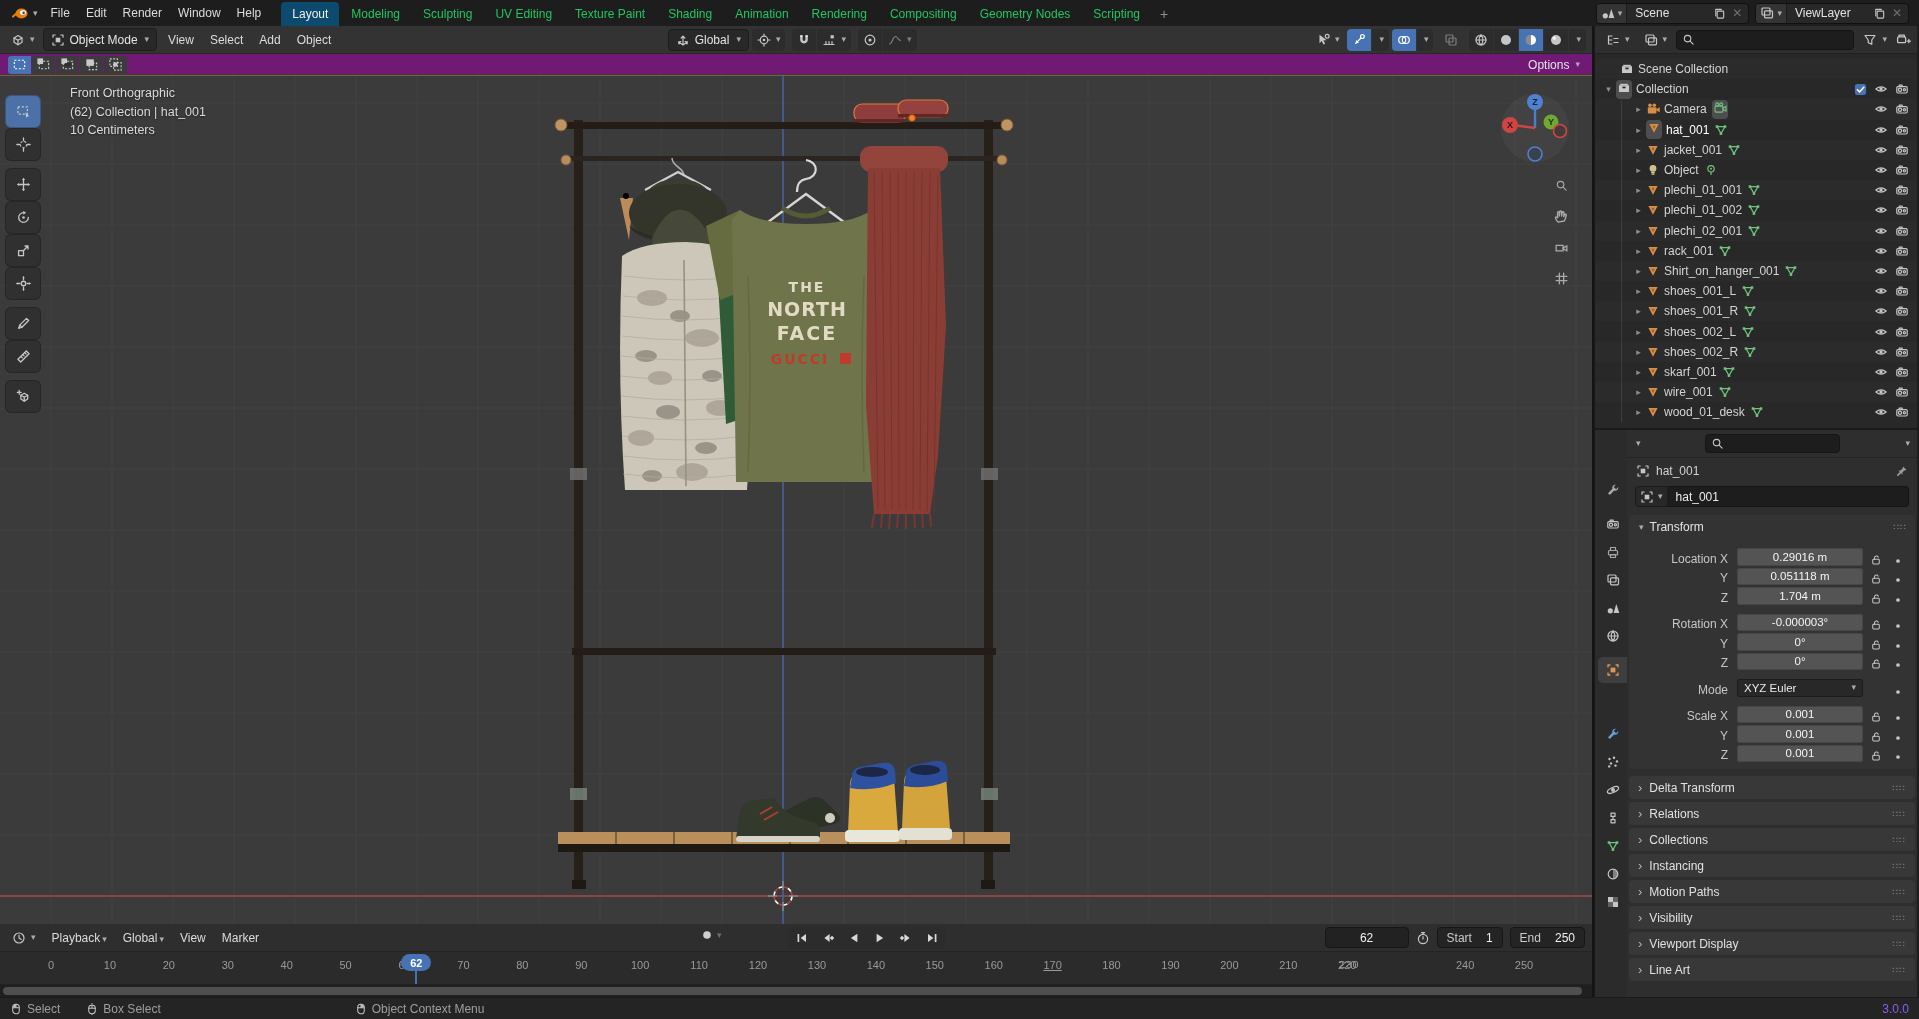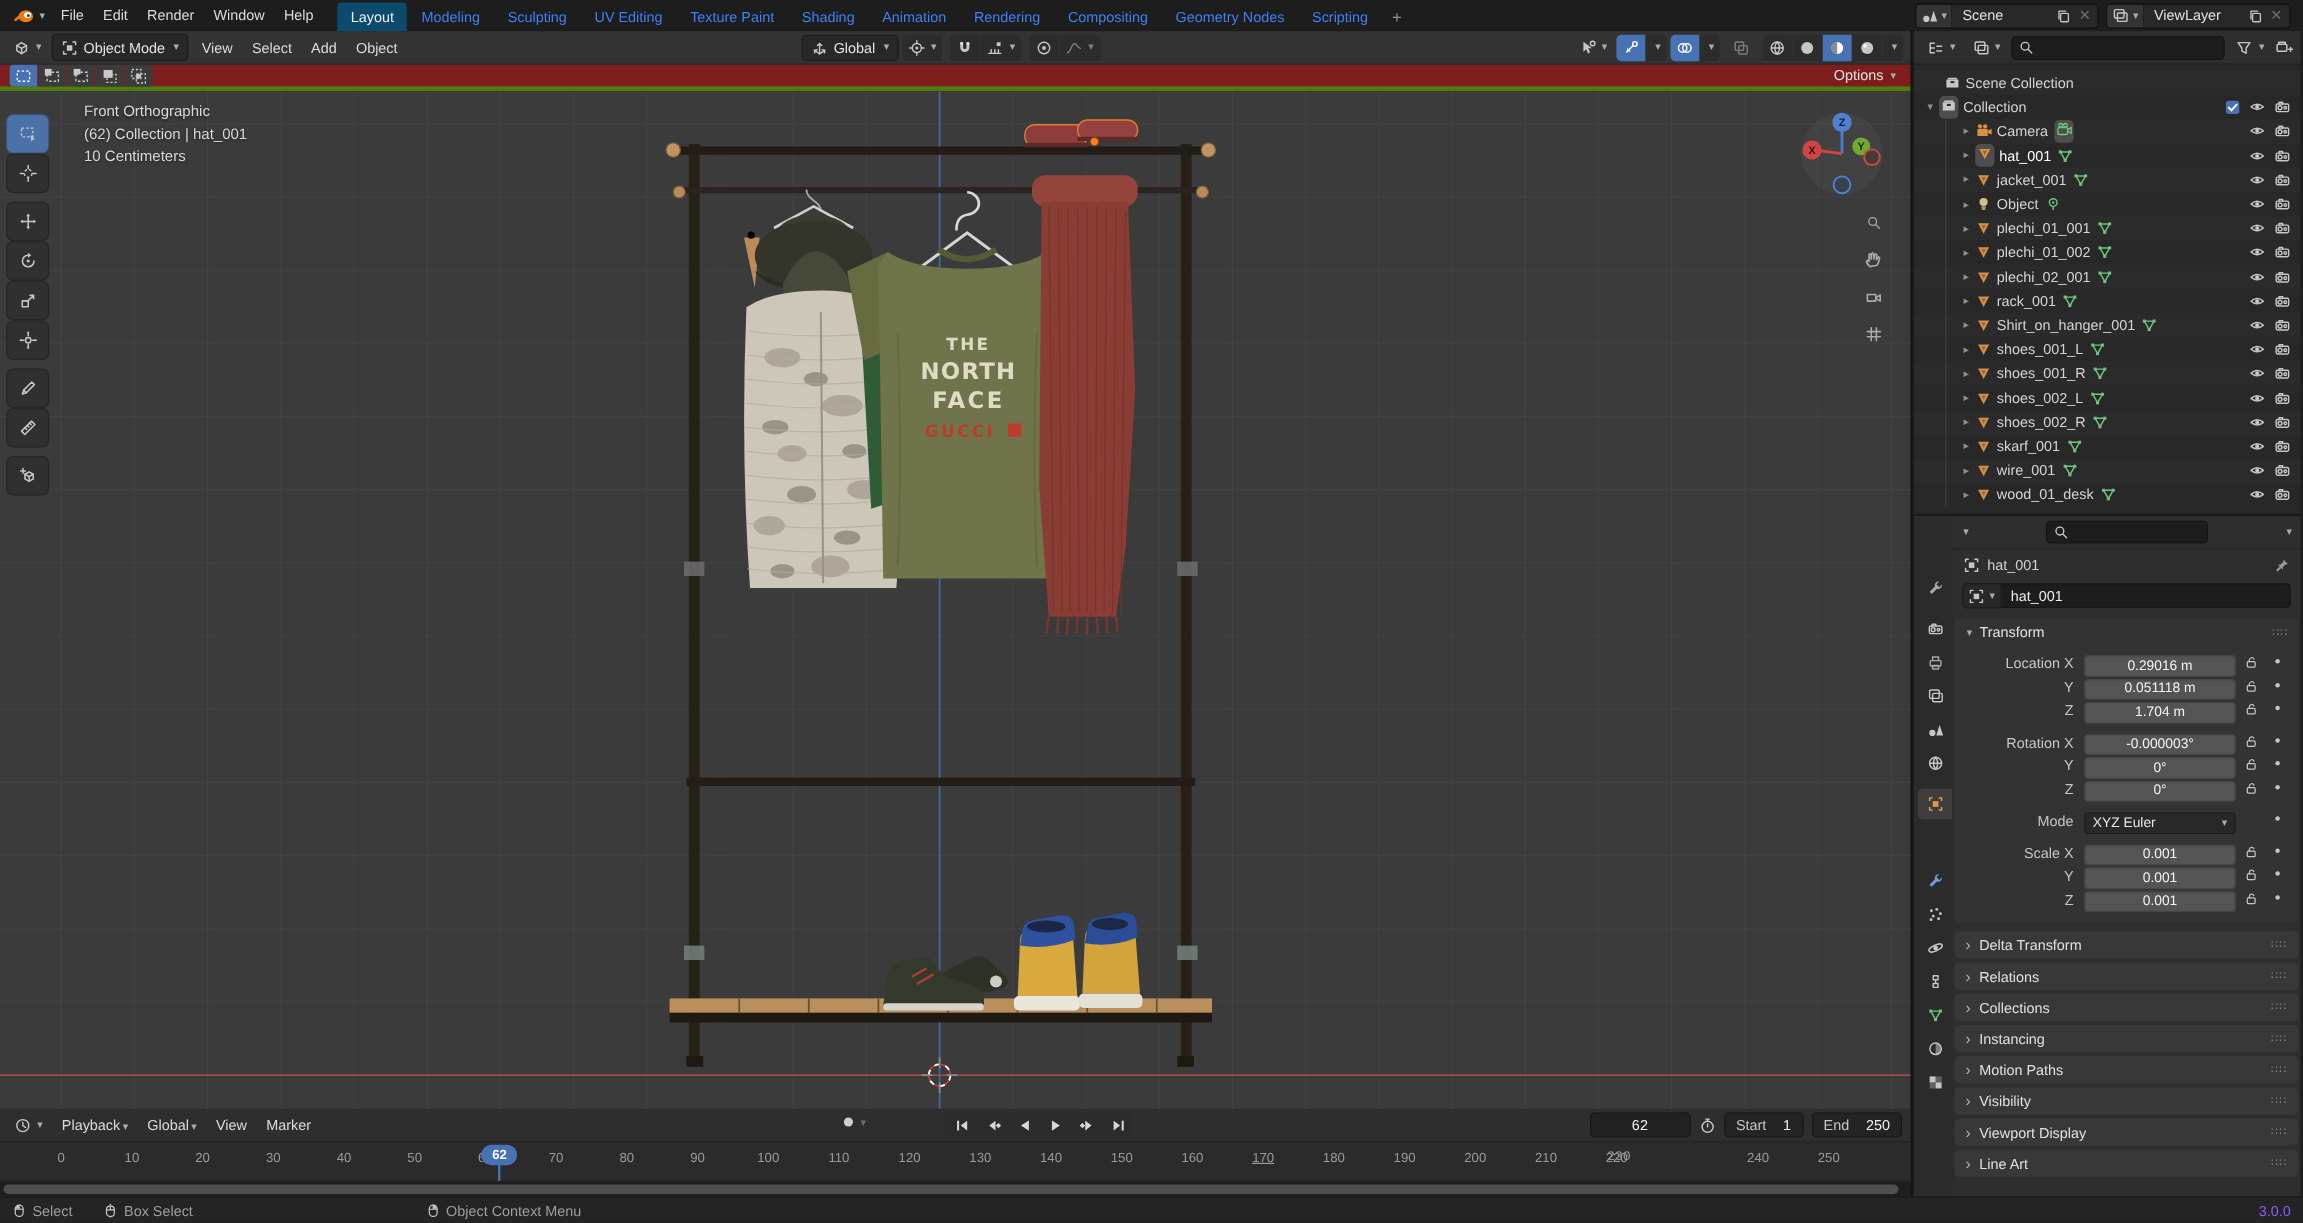--- a/index.html
+++ b/index.html
@@ -8,21 +8,21 @@
     -webkit-font-smoothing:antialiased}
   #app{position:relative;width:1919px;height:1019px;display:flex;flex-direction:column}
   .ic{display:inline-flex;align-items:center;justify-content:center;flex:none;color:#c6c6c6}
   .ic svg{display:block}
   .chev{font-size:9px;color:#ababab;line-height:1;margin-left:2px}
   
   .topbar{height:26px;background:#1d1d1d;display:flex;align-items:center;padding:0 6px;flex:none}
   .logo-btn{display:flex;align-items:center;gap:2px;padding:0 5px;height:24px}
   .mtext{padding:3px 8px;border-radius:3px;color:#dcdcdc;cursor:default}
   .tabs{display:flex;align-items:flex-end;height:26px;margin-left:12px}
-  .wtab{padding:0 11px;height:24px;display:flex;align-items:center;color:#3b82f6;border-radius:4px 4px 0 0;margin-right:1px}
+  .wtab{padding:0 11px;height:24px;display:flex;align-items:center;color:#22c55e;border-radius:4px 4px 0 0;margin-right:1px}
   .wtab.active{background:#0c4a6e;color:#efefef}
   .wtab.addtab{color:#8f8f8f;font-size:14px;padding:0 8px}
   .id-widgets{margin-left:auto;display:flex;gap:6px;padding-right:4px}
   .id-widget{display:flex;align-items:center;background:#282828;border:1px solid #111;border-radius:4px;height:21px;overflow:hidden}
   .id-chip{display:flex;align-items:center;gap:1px;background:#343434;height:100%;padding:0 4px;border-right:1px solid #1c1c1c}
   .id-label{padding:0 8px;color:#e2e2e2;min-width:86px}
   .id-x{color:#6f6f6f;padding:0 6px}
   
   .cols{display:flex;flex:1;min-height:0}
   .leftcol{width:1594px;flex:none;display:flex;flex-direction:column;border-right:2px solid #141414}
@@ -33,21 +33,21 @@
   .hbtn.flat{background:transparent}
   .hbtn.on{background:#4772b3}
   .hbtn.on .ic,.hbtn.on .chev{color:#fff}
   .hbtn.dim .ic,.hbtn.dim .chev{color:#7d7d7d}
   .btn-group{display:flex;gap:1px}
   .btn-group .hbtn{border-radius:0}
   .btn-group .hbtn:first-child{border-radius:4px 0 0 4px}
   .btn-group .hbtn:last-child{border-radius:0 4px 4px 0}
   .mode-dd{display:flex;align-items:center;gap:5px;background:#282828;border:1px solid #1d1d1d;border-radius:4px;height:23px;padding:0 7px;color:#e4e4e4}
   .vspacer{flex:1}
-  .row3{height:22px;background:#7f1d1d;display:flex;align-items:center;padding:0 8px;gap:2px;border-bottom:4px solid #4d7c0f;flex:none}
+  .row3{height:22px;background:#701a75;display:flex;align-items:center;padding:0 8px;gap:2px;border-bottom:1px solid #4d7c0f;flex:none}
   .smode{width:23px;height:18px;display:flex;align-items:center;justify-content:center;background:#3b3b3b;border-radius:0}
   .smode:first-child{border-radius:3px 0 0 3px}
   .smode.last{border-radius:0 3px 3px 0}
   .smode.on{background:#4772b3}
   .options-btn{margin-left:auto;display:flex;align-items:center;gap:4px;color:#e3e3e3;padding:0 4px}
   
   .viewport{position:relative;height:848px;background:#3b3b3b;flex:none;overflow:hidden}
   .vp-info{position:absolute;left:70px;top:8px;line-height:18.5px;font-size:12.5px;color:#dadada;text-shadow:0 1px 2px rgba(0,0,0,.45);pointer-events:none}
   .toolbar{position:absolute;left:6px;top:20px;display:flex;flex-direction:column;width:36px}
   .tbtn{width:34px;height:31px;margin-bottom:2px;border-radius:5px;background:#303030;display:flex;align-items:center;justify-content:center;box-shadow:0 0 0 1px #262626}
@@ -78,21 +78,21 @@
   .p-header{height:28px;display:flex;align-items:center;gap:5px;padding:0 7px;border-bottom:1px solid #242424;flex:none}
   .p-search{width:135px;height:19px;background:#1d1d1d;border:1px solid #151515;border-radius:4px;display:flex;align-items:center;gap:4px;padding:0 5px;margin:0 auto}
   .p-bread{height:26px;display:flex;align-items:center;gap:6px;padding:0 9px;color:#d2d2d2}
   .p-pin{margin-left:auto;color:#9a9a9a}
   .p-namerow{display:flex;align-items:center;gap:0;margin:2px 8px 6px}
   .p-namechip{display:flex;align-items:center;gap:2px;background:#282828;border:1px solid #1b1b1b;border-radius:4px 0 0 4px;height:21px;padding:0 4px}
   .p-namefield{flex:1;height:21px;background:#1d1d1d;border:1px solid #151515;border-left:none;border-radius:0 4px 4px 0;display:flex;align-items:center;padding:0 8px;color:#ececec}
   .tpanel{background:#333;border-radius:4px;margin:2px 2px 4px;padding-bottom:7px}
   .tphead{height:24px;display:flex;align-items:center;gap:6px;padding:0 8px;color:#e3e3e3}
   .grip{margin-left:auto;color:#8b8b8b;font-size:9px;letter-spacing:1px}
-  .prow{display:flex;align-items:flex-start;height:19.5px;padding-right:6px}
+  .prow{display:flex;align-items:flex-end;height:19.5px;padding-right:6px}
   .prow.gap{margin-top:7px}
   .plabel{width:108px;text-align:right;padding-right:9px;color:#c6c6c6;flex:none}
   .pfield{width:126px;height:17.5px;background:#545454;border-radius:3px;display:flex;align-items:center;justify-content:center;color:#f4f4f4;font-size:11.5px;flex:none;box-shadow:inset 0 0 0 1px #464646}
   .pfield.dd{background:#282828;box-shadow:inset 0 0 0 1px #1c1c1c;justify-content:flex-start;padding:0 7px;color:#e8e8e8}
   .pfield.dd .chev{margin-left:auto}
   .plock{width:26px;display:flex;justify-content:center;color:#b9b9b9}
   .pdot{width:18px;display:flex;justify-content:center;color:#b0b0b0}
   .cpanel{height:23px;background:#383838;border-radius:4px;margin:3px 2px;display:flex;align-items:center;gap:7px;padding:0 9px;color:#e0e0e0;flex:none}
   .cpanel .car{color:#b5b5b5;font-size:13px;line-height:1}
   

